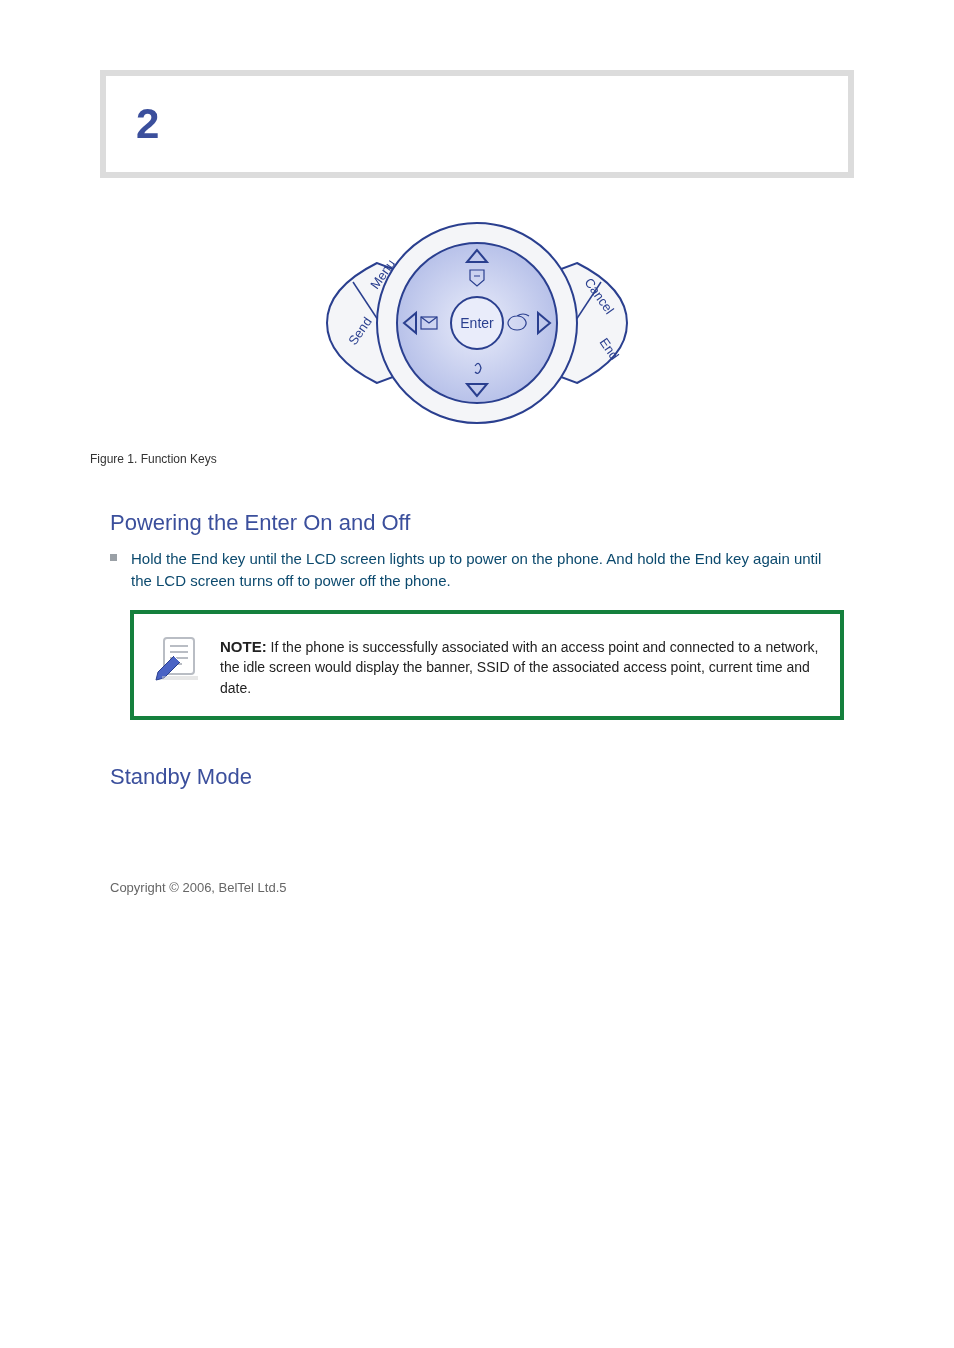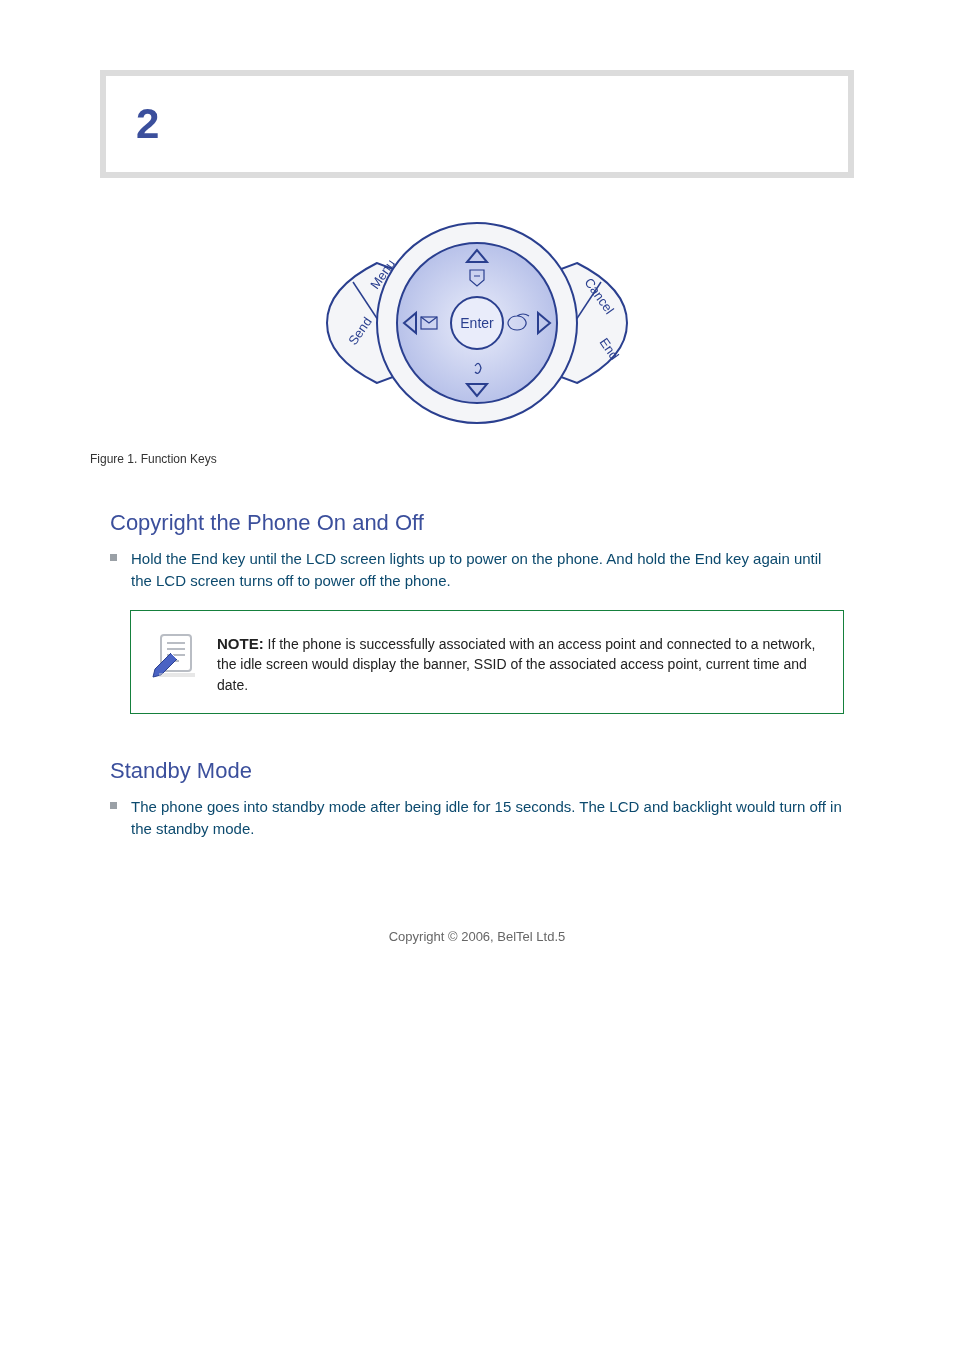--- a/index.html
+++ b/index.html
@@ -70,21 +70,21 @@
     margin-top: 6px;
     margin-right: 14px;
     flex-shrink: 0;
   }
   .bullet-text {
     font-size: 15px;
     color: #0c4a6e;
     line-height: 1.45;
   }
   .note-box {
-    border: 1px solid #15803d;
+    border: 4px solid #15803d;
     margin: 18px 20px 30px 40px;
     padding: 18px 20px 18px 18px;
     display: flex;
     align-items: flex-start;
     gap: 18px;
   }
   .note-icon {
     width: 50px;
     height: 50px;
     flex-shrink: 0;
@@ -93,21 +93,21 @@
     font-size: 14px;
     color: #222;
     line-height: 1.45;
     padding-top: 4px;
   }
   .note-text b {
     font-size: 15px;
   }
   .footer {
     display: flex;
-    justify-content: center;
+    justify-content: flex-start;
     font-size: 13px;
     color: #666;
     margin-top: 90px;
     padding: 0 20px;
   }
 </style>
 </head>
 <body>
 
 <div class="page">
@@ -153,21 +153,21 @@
       <path d="M210 108 a9 7 0 1 0 0.1 0 M210 108 q6 -4 12 0" fill="none" stroke="#2a3f8f" stroke-width="1.2"></path>
 
       <text x="70" y="82" font-size="13" fill="#2a3f8f" transform="rotate(-55 70 82)">Menu</text>
       <text x="48" y="138" font-size="13" fill="#2a3f8f" transform="rotate(-55 48 138)">Send</text>
       <text x="277" y="74" font-size="13" fill="#2a3f8f" transform="rotate(55 277 74)">Cancel</text>
       <text x="292" y="134" font-size="13" fill="#2a3f8f" transform="rotate(55 292 134)">End</text>
     </svg>
     <div class="caption">Figure 1. Function Keys</div>
   </div>
 
-  <h2 class="section-h">Copyright the Phone On and Off</h2>
+  <h2 class="section-h">Powering the Enter On and Off</h2>
 
   <div class="bullet-list">
     <div class="bullet-row">
       <div class="bullet-sq"></div>
       <div class="bullet-text">Hold the End key until the LCD screen lights up to power on the phone. And hold the End key again until the LCD screen turns off to power off the phone.</div>
     </div>
   </div>
 
   <div class="note-box">
     <svg class="note-icon" viewBox="0 0 50 50">
@@ -181,24 +181,20 @@
       <rect x="10" y="44" width="36" height="4" fill="#cfcfcf" opacity="0.5"></rect>
     </svg>
     <div class="note-text">
       <b>NOTE:</b><span> If the phone is successfully associated with an access point and connected to a network, the idle screen would display the banner, SSID of the associated access point, current time and date.</span>
     </div>
   </div>
 
   <h2 class="section-h">Standby Mode</h2>
 
   <div class="bullet-list">
-    <div class="bullet-row">
-      <div class="bullet-sq"></div>
-      <div class="bullet-text">The phone goes into standby mode after being idle for 15 seconds. The LCD and backlight would turn off in the standby mode.</div>
-    </div>
   </div>
 
   <div class="footer">
     <span>Copyright © 2006, BelTel Ltd.</span>
     <span>5</span>
   </div>
 
 </div>
 
 </body></html>

